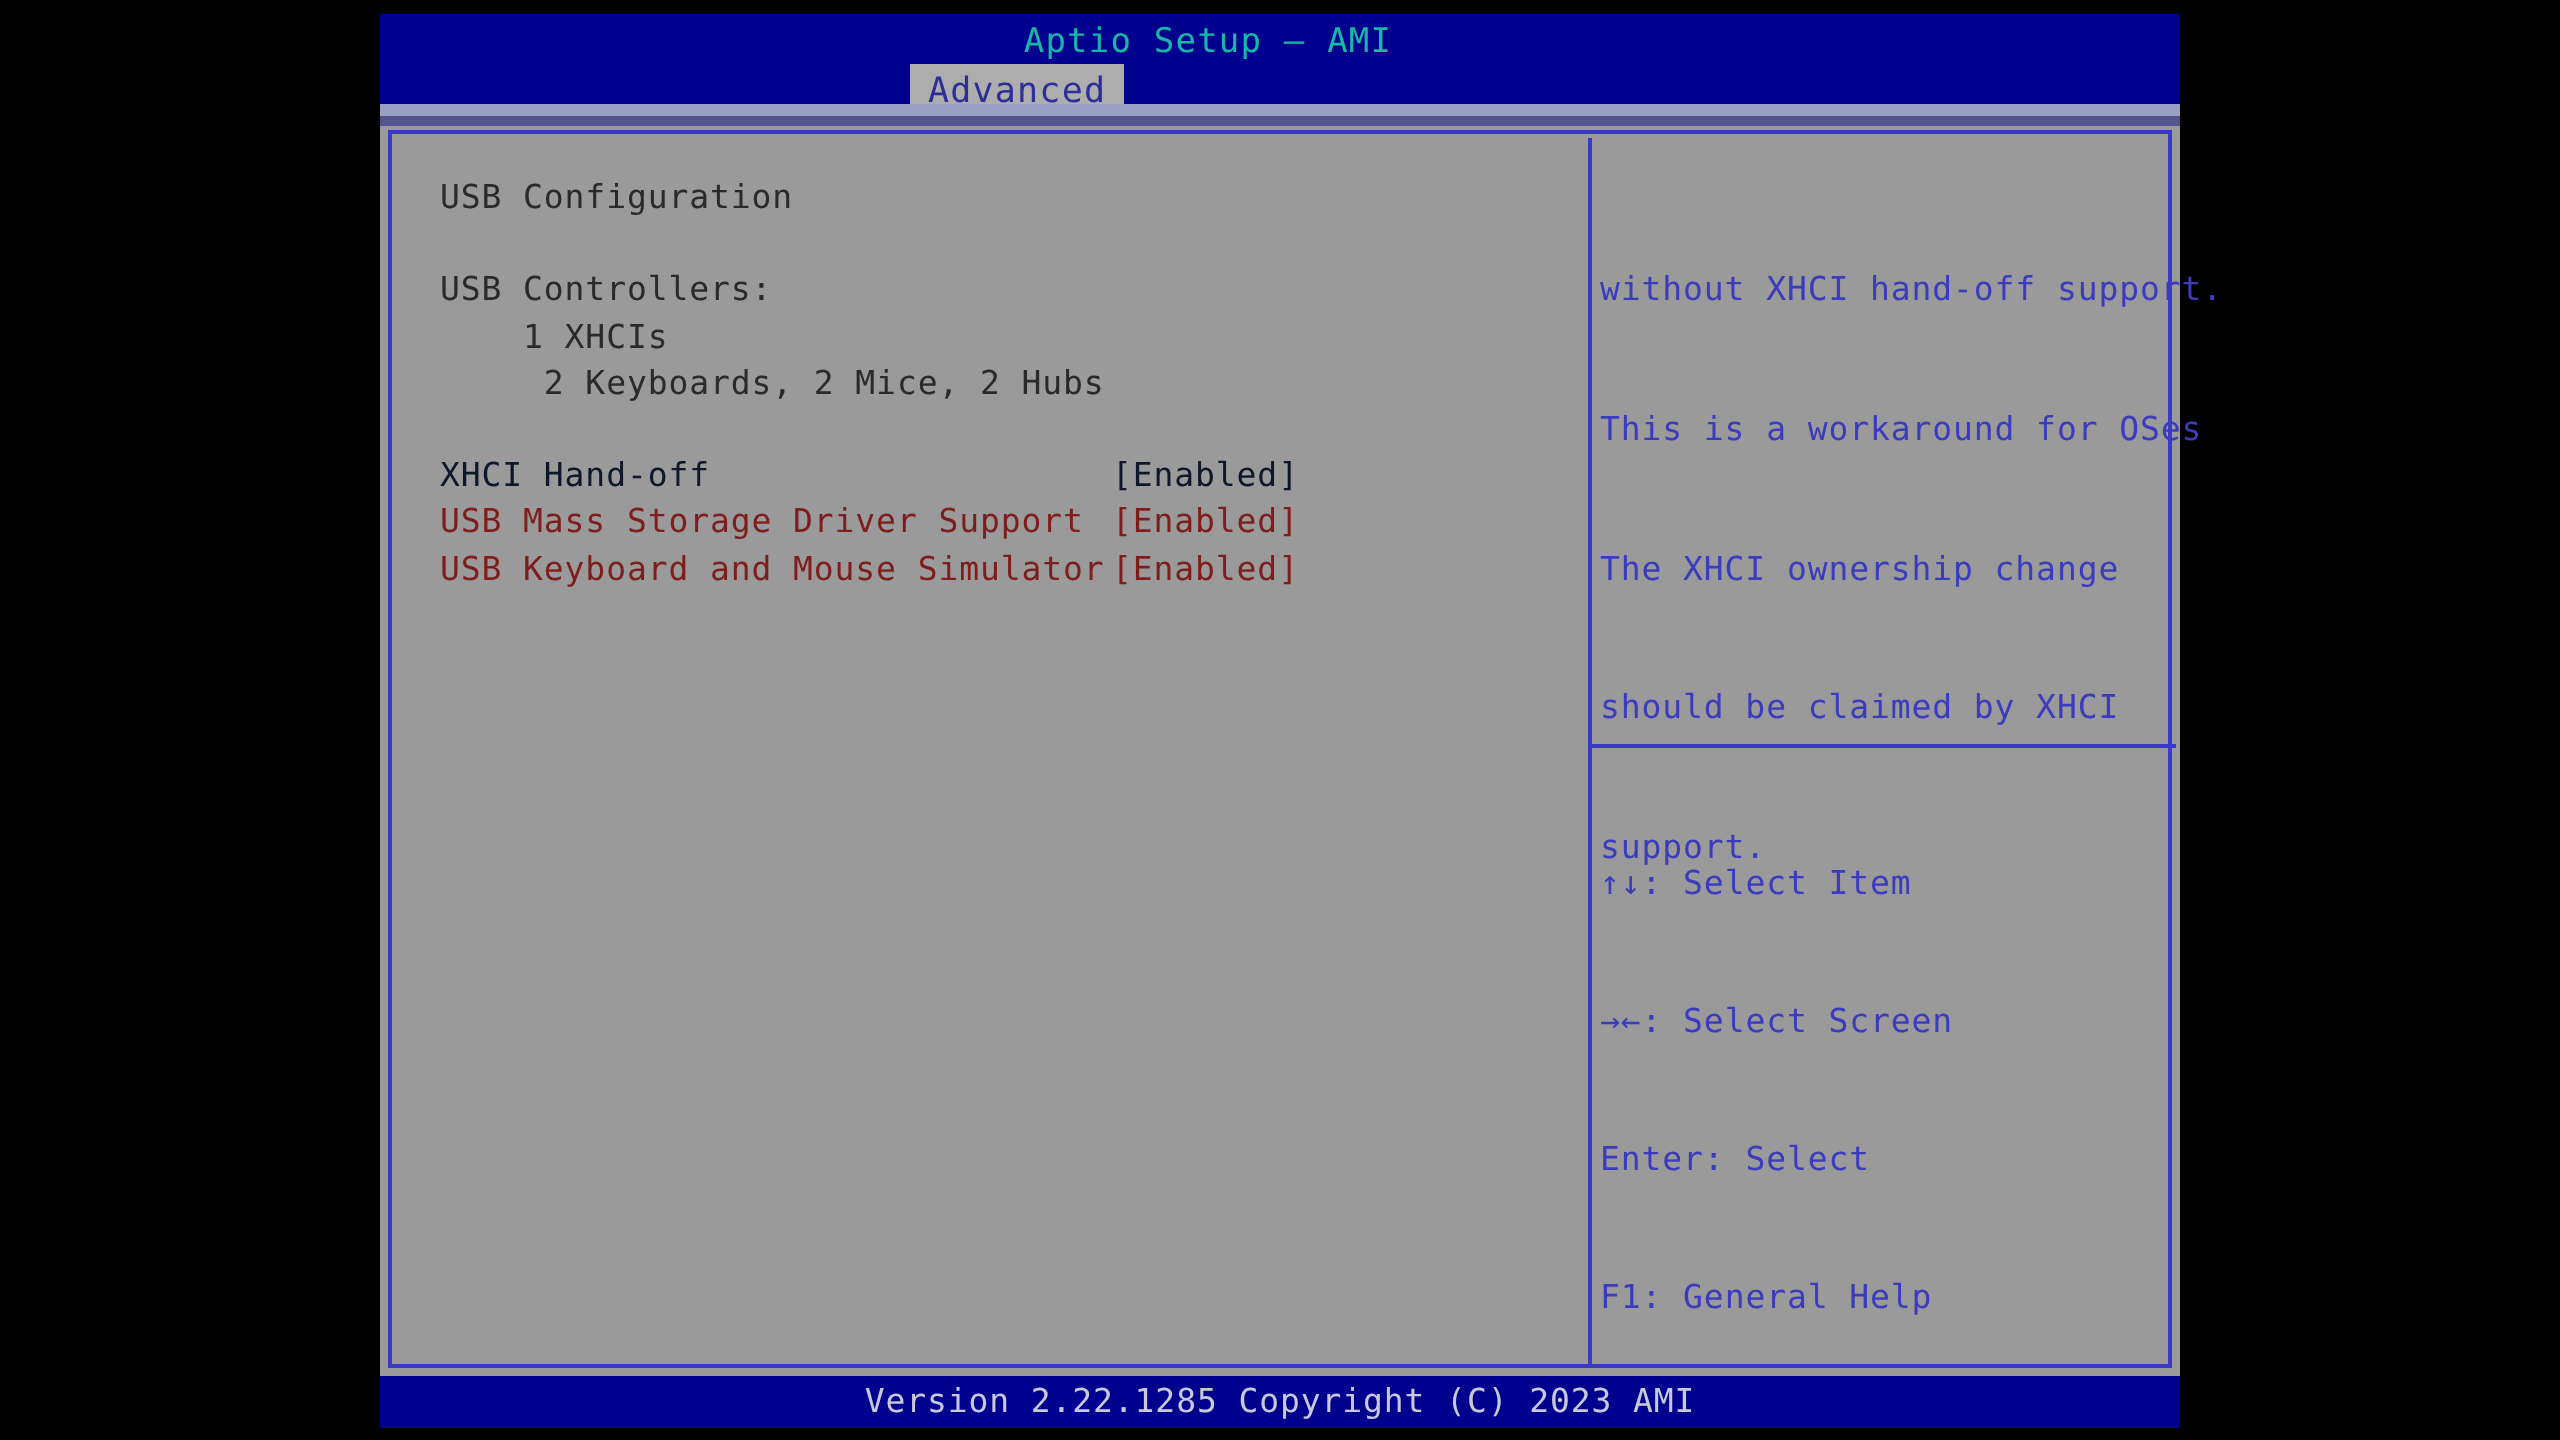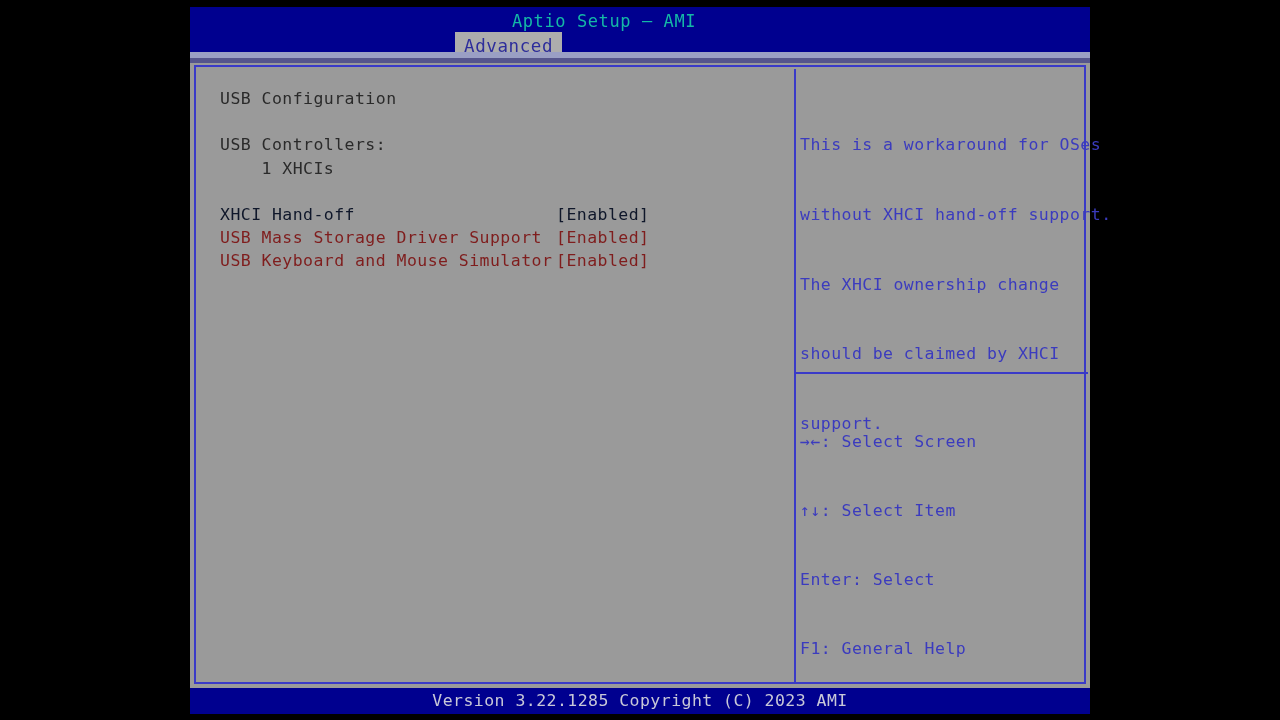--- a/index.html
+++ b/index.html
@@ -244,65 +244,68 @@
           </div>
 
           <div class="spacer"></div>
 
           <div class="row header">
             <span class="rlabel">USB Controllers:</span>
           </div>
           <div class="row header">
             <span class="rlabel">    1 XHCIs</span>
           </div>
+          <div class="row header">
+            <span class="rlabel">     2 Keyboards, 2 Mice, 2 Hubs</span>
+          </div>
 
           <div class="spacer"></div>
 
           <div class="row selected">
             <span class="rlabel">XHCI Hand-off</span>
             <span class="rvalue">[Enabled]</span>
           </div>
           <div class="row">
             <span class="rlabel">USB Mass Storage Driver Support</span>
             <span class="rvalue">[Enabled]</span>
           </div>
           <div class="row">
             <span class="rlabel">USB Keyboard and Mouse Simulator</span>
             <span class="rvalue">[Enabled]</span>
           </div>
 
         </div>
 
         <div class="right-panel">
           <div class="helptext">
+            <div>without XHCI hand-off support.</div>
             <div>This is a workaround for OSes</div>
-            <div>without XHCI hand-off support.</div>
             <div>The XHCI ownership change</div>
             <div>should be claimed by XHCI</div>
             <div>support.</div>
           </div>
 
           <div class="help-sep"></div>
 
           <div class="keylist">
+            <div><span>↑↓</span><span>: Select Item</span></div>
             <div><span>→←</span><span>: Select Screen</span></div>
-            <div><span>↑↓</span><span>: Select Item</span></div>
             <div><span>Enter</span><span>: Select</span></div>
             <div><span>F1</span><span>: General Help</span></div>
             
             
             
             
             
             
             
           </div>
         </div>
 
       </div>
     </div>
 
     <div class="footer">
-      <div class="footer-text">Version 3.22.1285 Copyright (C) 2023 AMI</div>
+      <div class="footer-text">Version 2.22.1285 Copyright (C) 2023 AMI</div>
     </div>
 
   </div>
 </div>
 
 </body></html>

